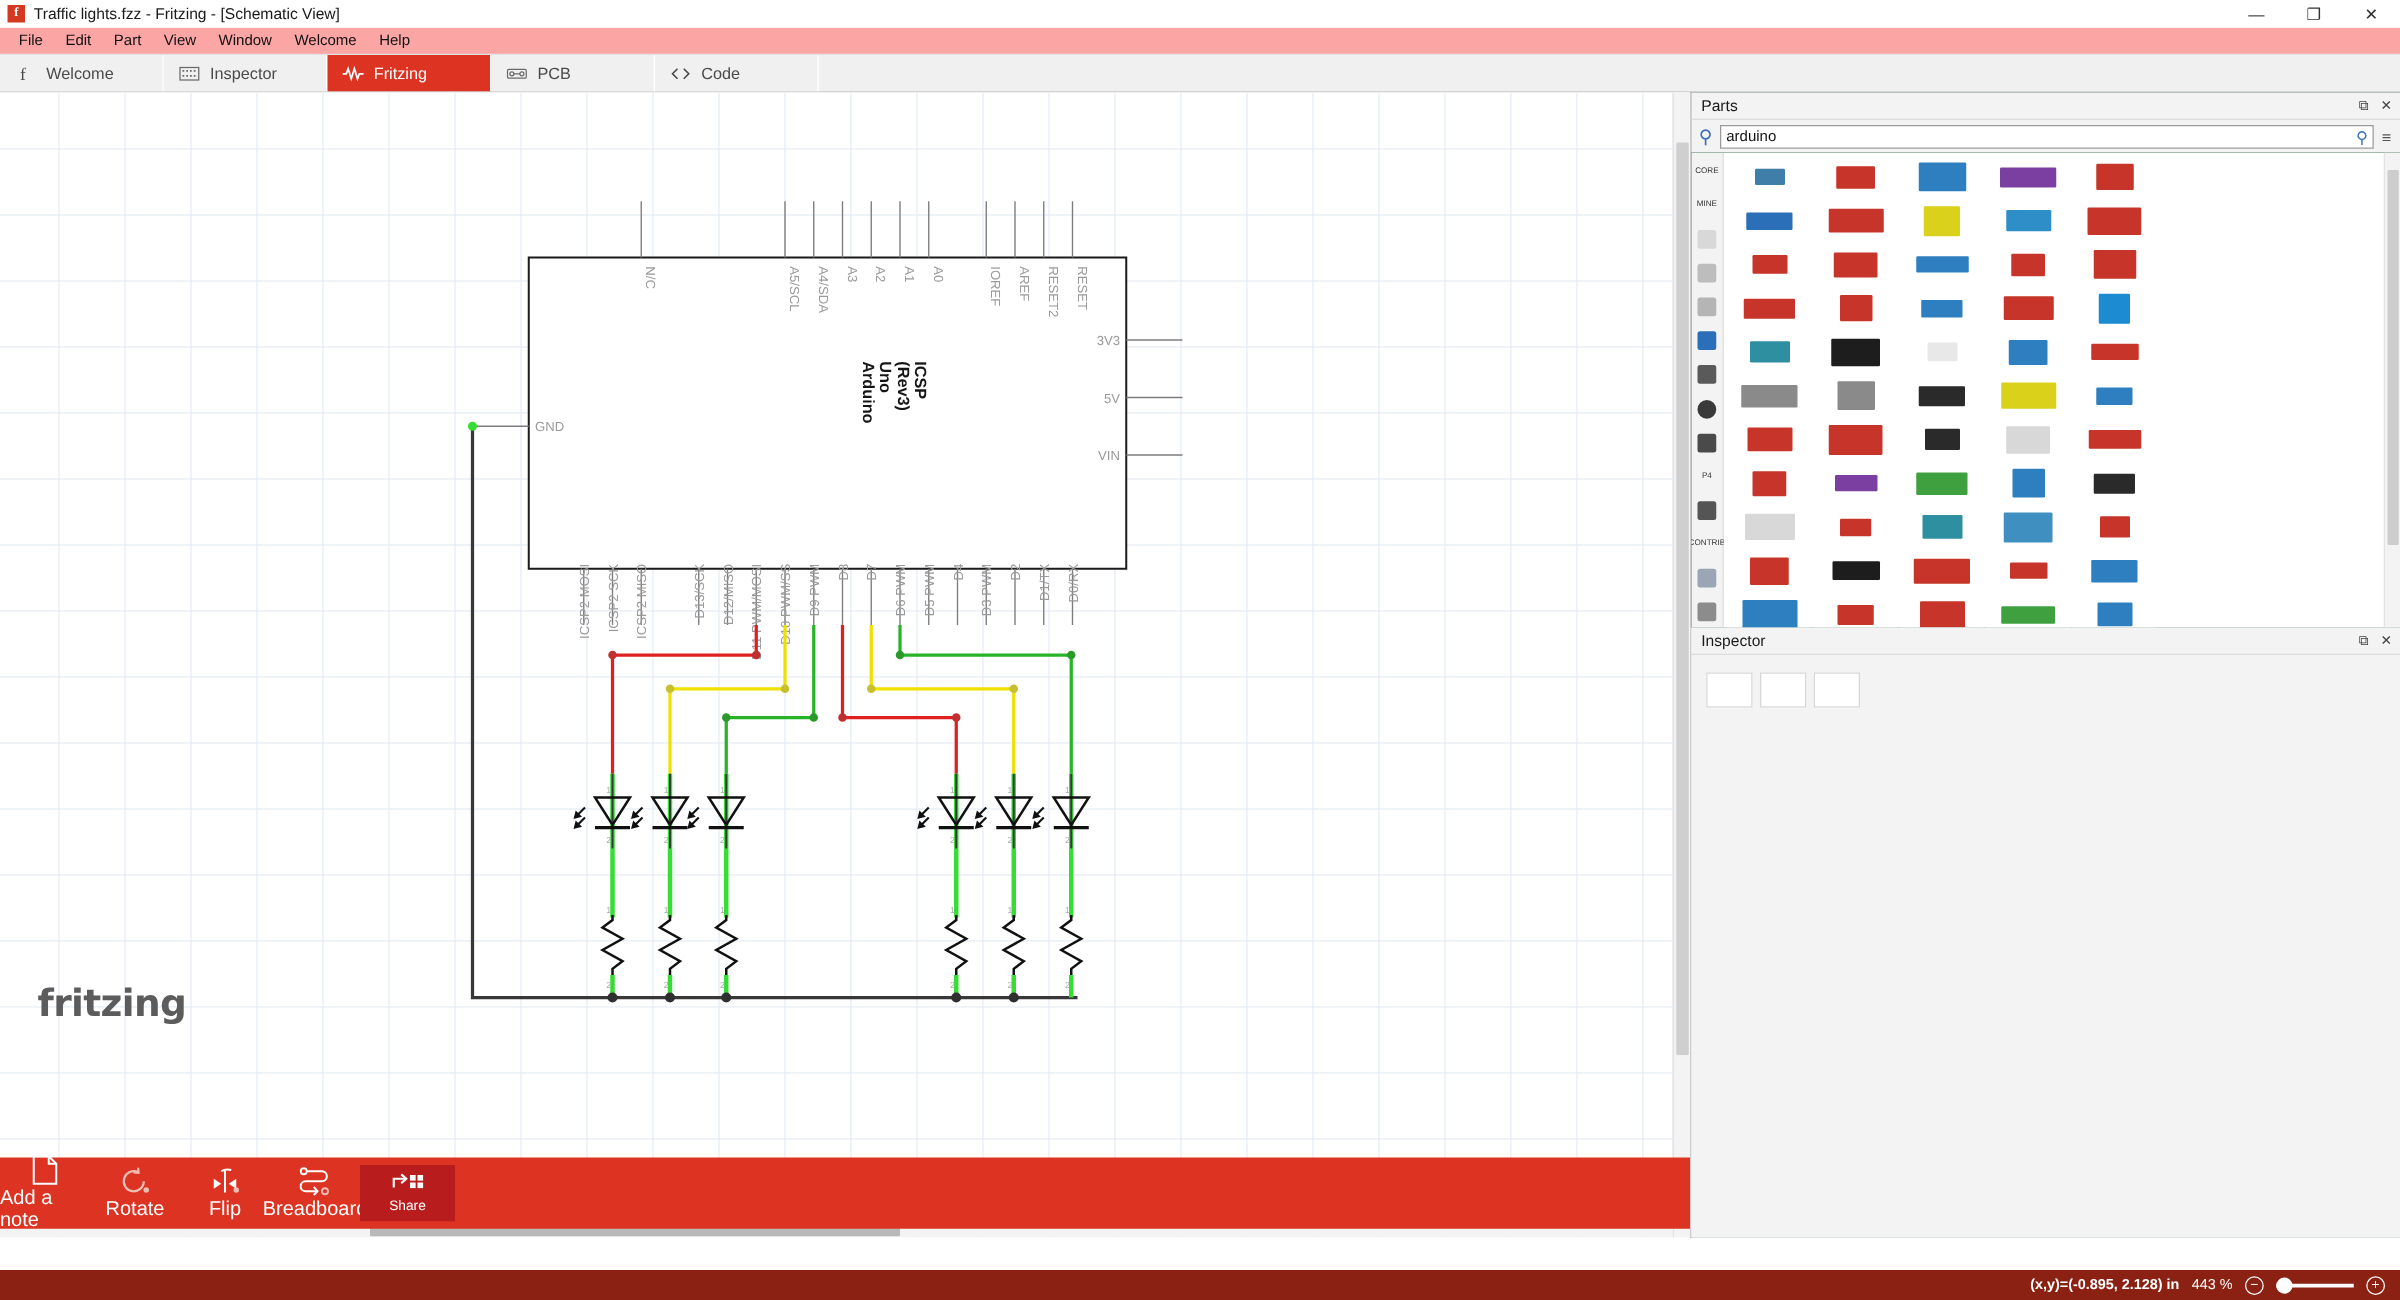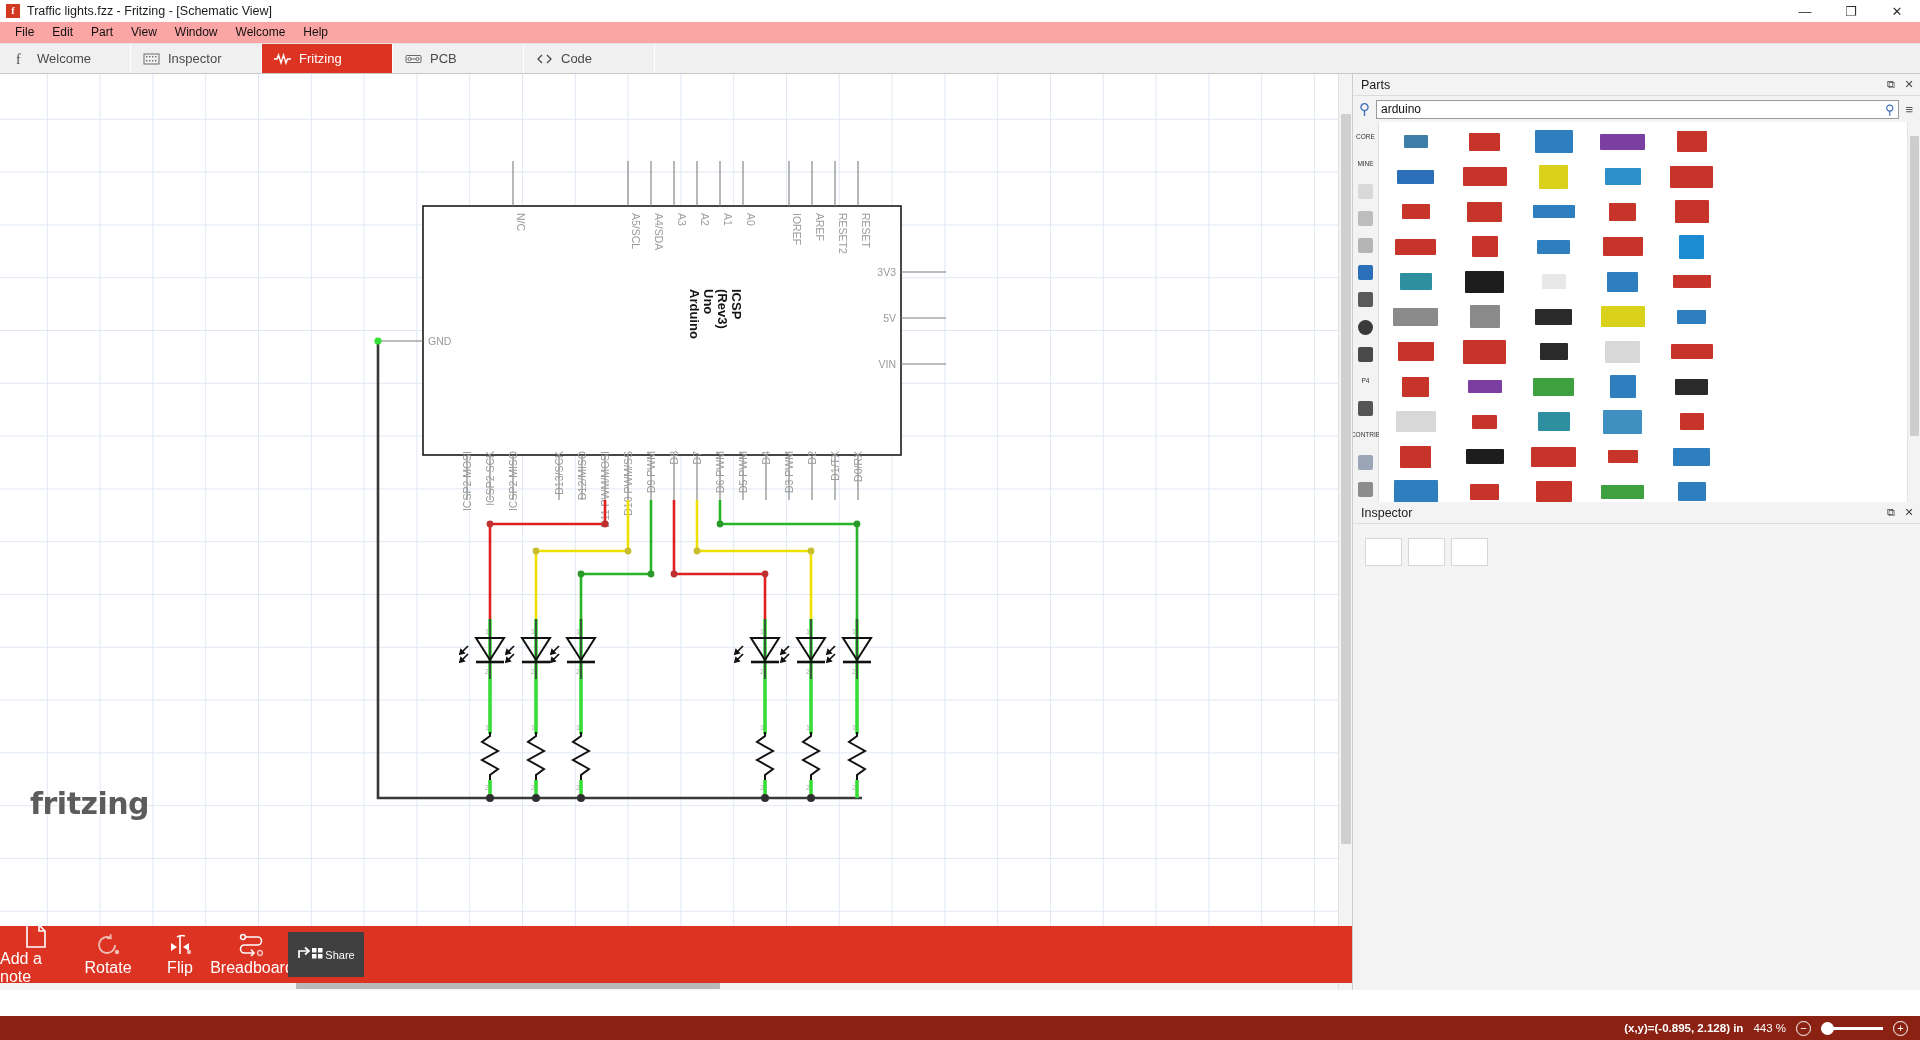--- a/index.html
+++ b/index.html
@@ -240,22 +240,22 @@
     gap: 2px;
     font-size: 16px; color: #ffffff;
   }
   .tool-btn svg { display: block; }
   #routing-msg {
     flex: 1; text-align: center;
     font-size: 13.5px; color: #ffffff;
   }
   #share-btn {
     width: 76px; height: 45px; margin-right: 11px;
-    background: #404040; color: #fff;
-    display: flex; flex-direction: row;
+    background: #b91c1c; color: #fff;
+    display: flex; flex-direction: column;
     align-items: center; justify-content: center; gap: 2px;
     font-size: 11px;
   }
 
   
   #statusbar {
     position: absolute; left: 0; bottom: 0;
     width: 1920px; height: 24px;
     background: #8a2113;
     display: flex; align-items: center; justify-content: flex-end;

